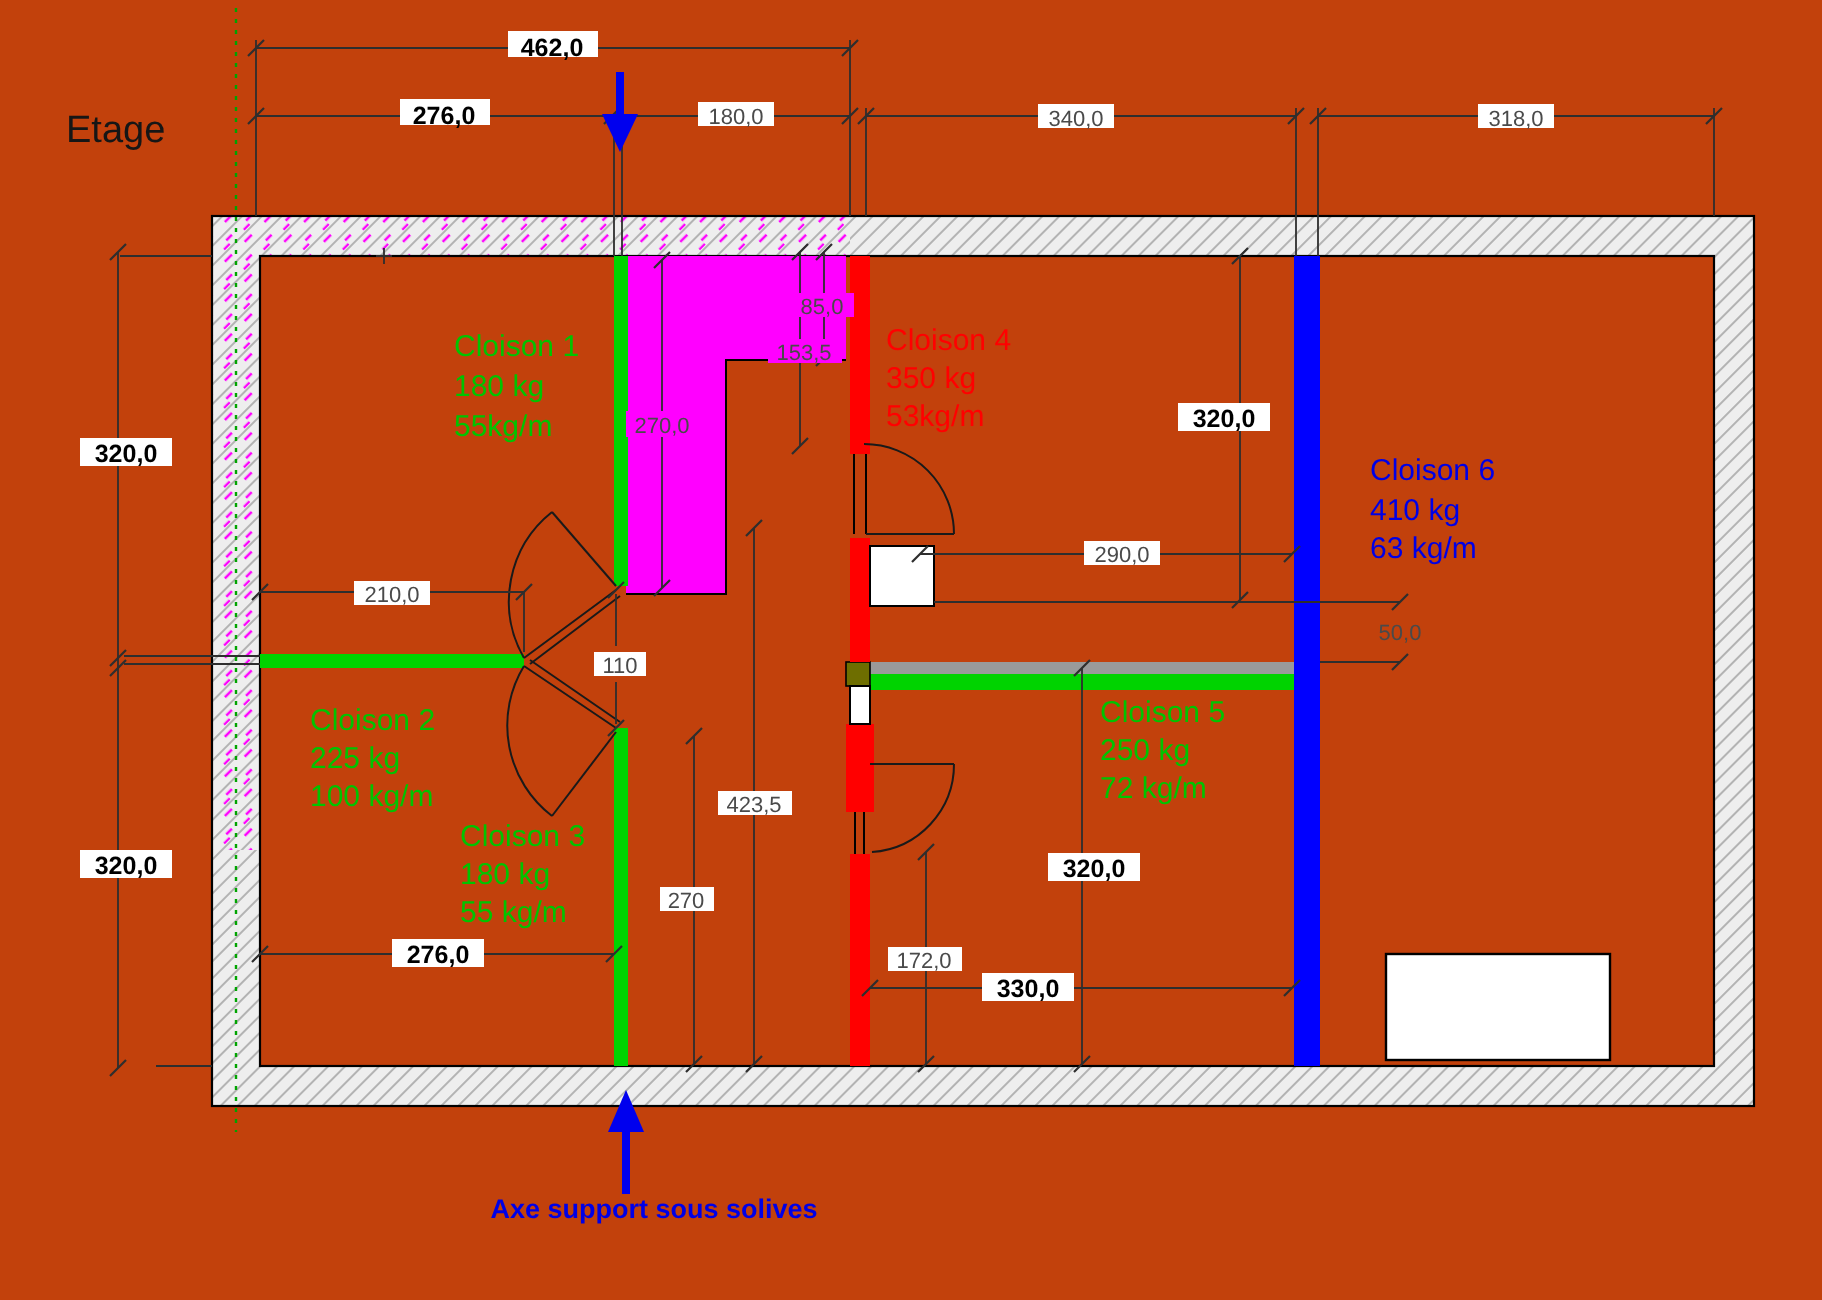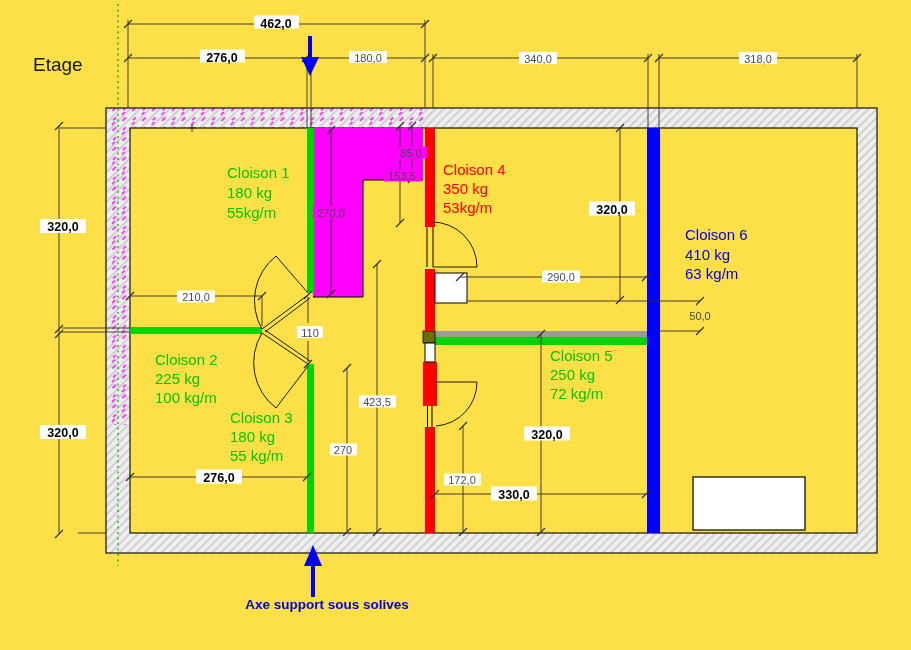--- a/index.html
+++ b/index.html
@@ -1,16 +1,16 @@
 <!DOCTYPE html>
 <html><head>
 <meta charset="utf-8">
 <style>
   html,body{margin:0;padding:0;background:#fff;}
-  #stage{position:relative;width:911px;height:650px;background:#fde047;overflow:hidden;
+  #stage{position:relative;width:911px;height:650px;background:#c2410c;overflow:hidden;
          font-family:"Liberation Sans",sans-serif;}
   svg{position:absolute;left:0;top:0;}
   text{font-family:"Liberation Sans",sans-serif;}
   .dim{font-size:11px;fill:#4a4a4a;}
   .dimb{font-size:12.5px;font-weight:bold;fill:#000;}
   .cl{font-size:15px;}
   .title{font-size:19px;fill:#161616;}
   .axis{font-size:13.5px;font-weight:bold;}
   .thin{stroke:#2e2e2e;stroke-width:0.9;fill:none;}
   .tick{stroke:#2e2e2e;stroke-width:1.1;fill:none;}

